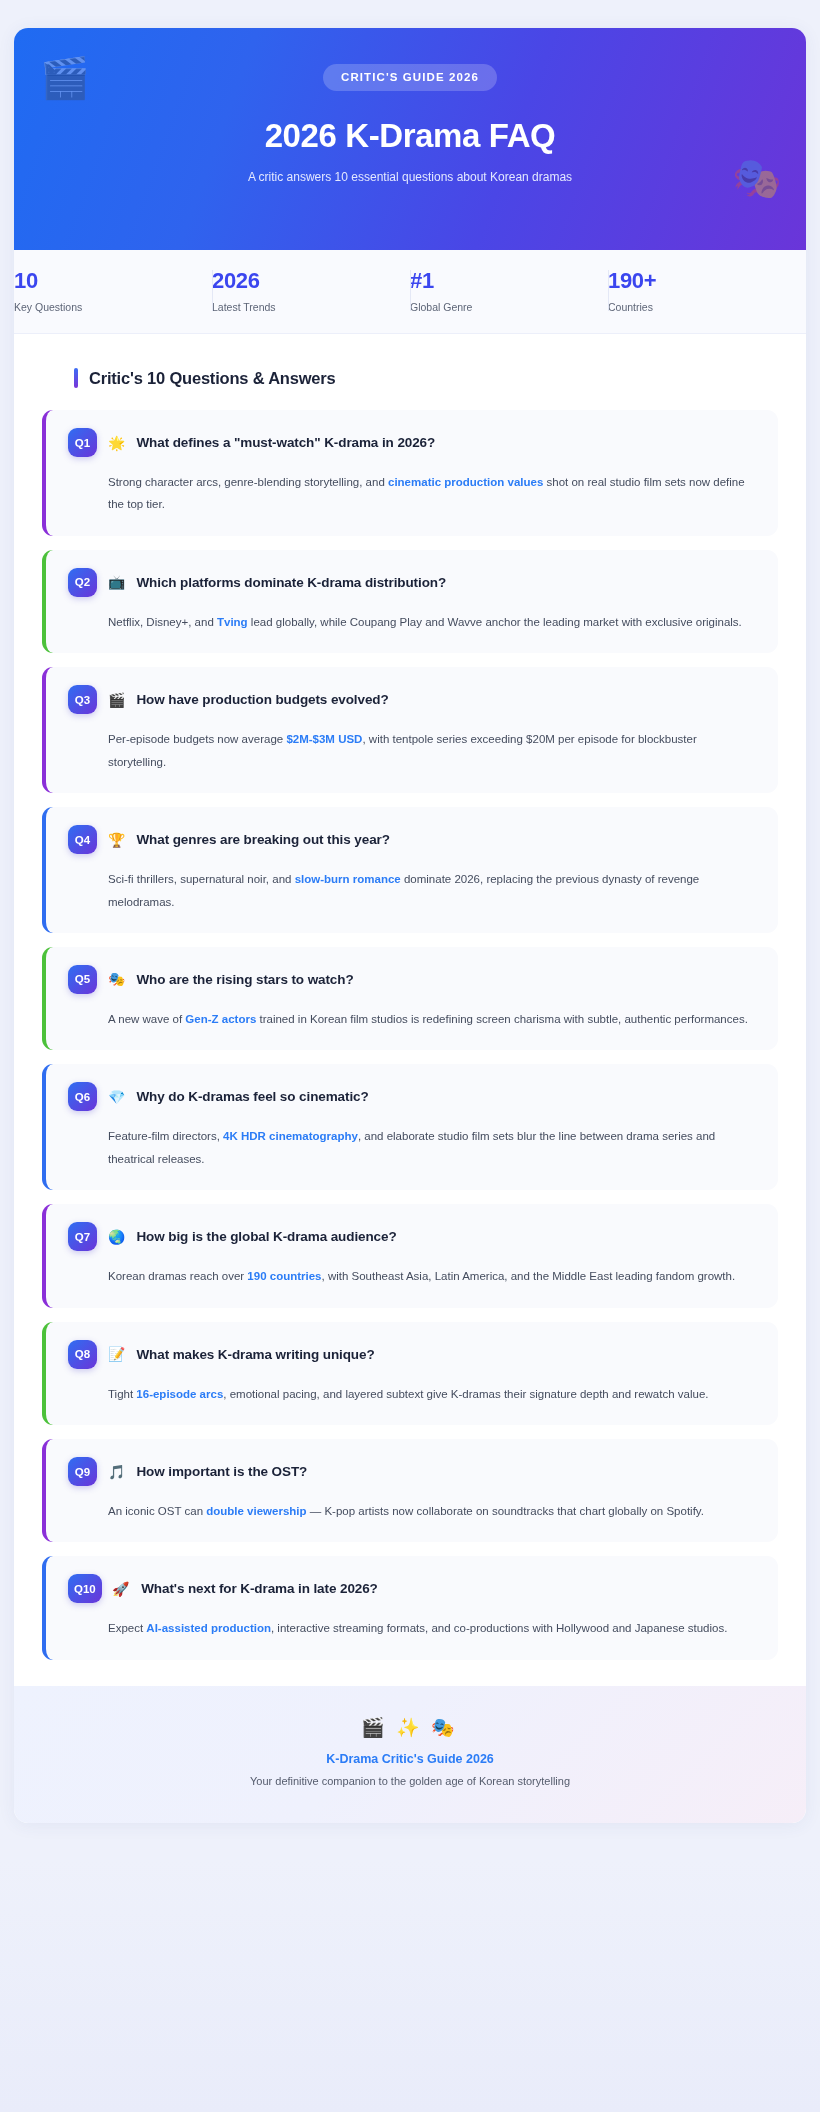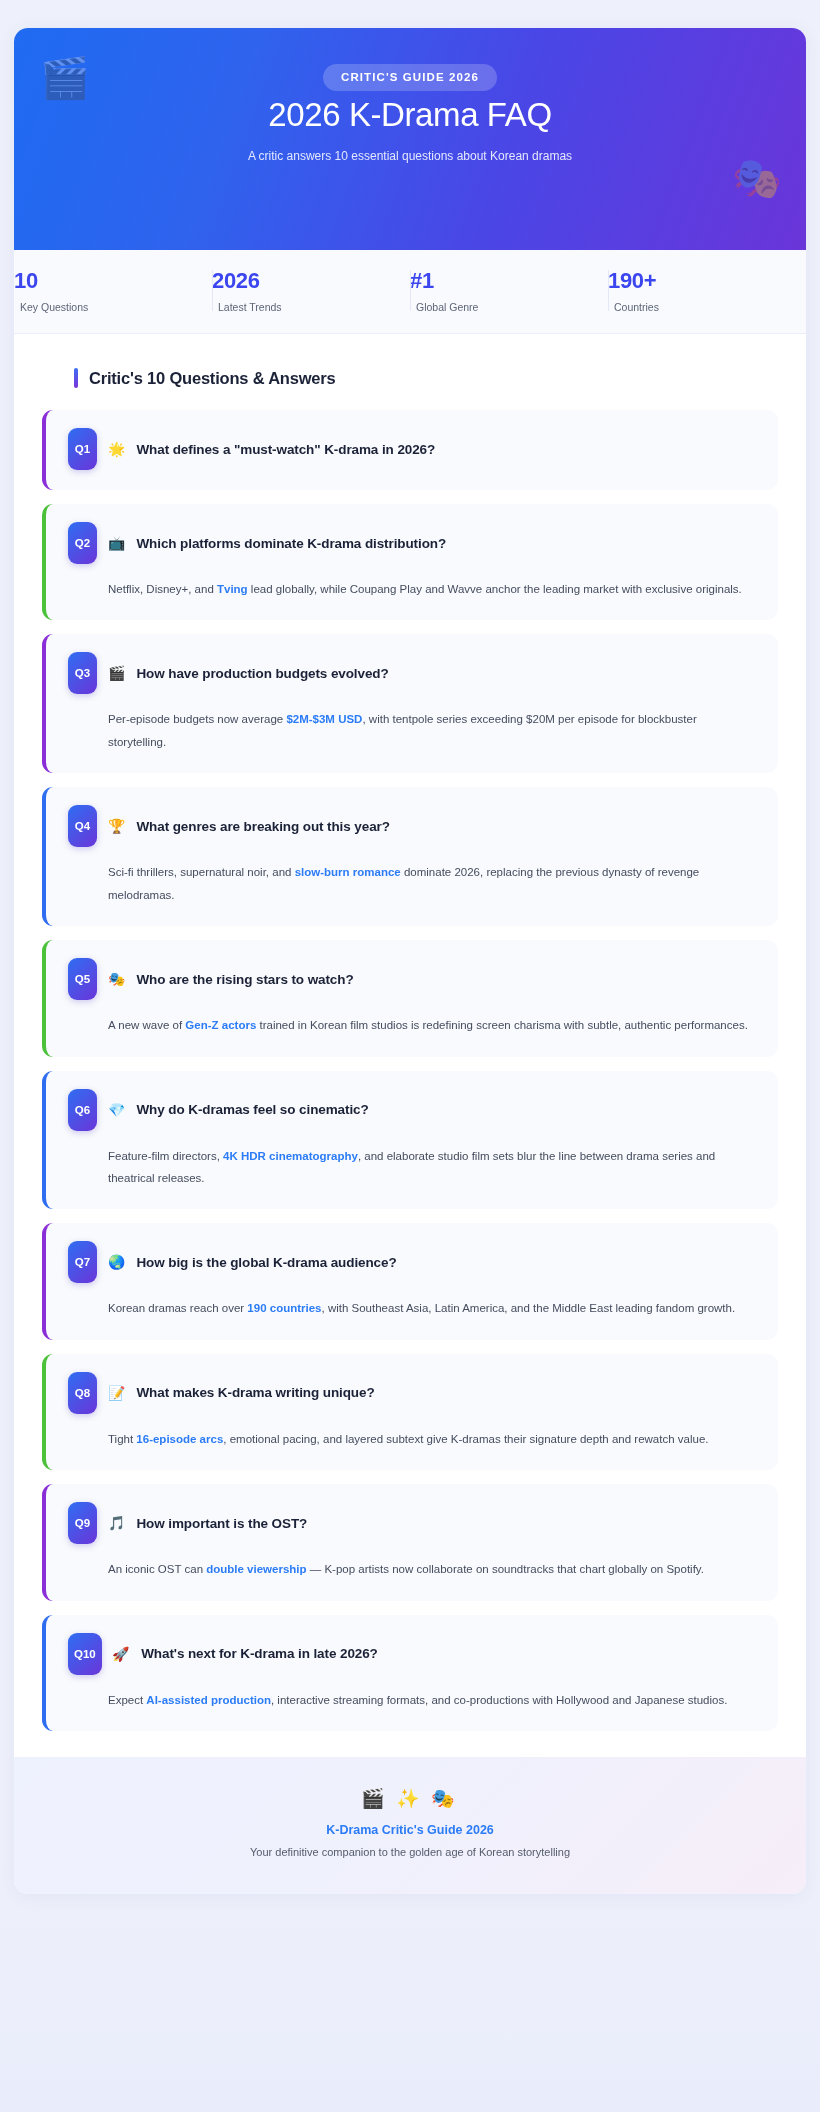--- a/index.html
+++ b/index.html
@@ -54,24 +54,24 @@
     display: inline-block;
     padding: 7px 18px 8px;
     border-radius: 999px;
     background: rgba(255,255,255,.20);
     color: #ffffff;
     font-size: 11.5px;
     font-weight: bold;
     letter-spacing: 1.1px;
   }
   .hero-title {
-    margin-top: 5px;
+    margin-top: 26px;
     color: #ffffff;
     font-size: 33px;
-    font-weight: normal;
+    font-weight: bold;
     letter-spacing: -.4px;
   }
   .hero-sub {
     margin-top: 15px;
     color: #e3e8ff;
     font-size: 12px;
   }
 
   
   .stats {
@@ -95,21 +95,20 @@
   .stat-value {
     font-size: 22px;
     font-weight: bold;
     color: #3b46ef;
     letter-spacing: -.3px;
   }
   .stat-label {
     margin-top: 7px;
     font-size: 10.5px;
     color: #5d6577;
-    padding-left: 6px;
   }
 
   
   .section {
     padding: 34px 28px 26px;
   }
   .section-title-row {
     display: flex;
     align-items: flex-end;
     gap: 11px;
@@ -142,21 +141,21 @@
   .faq.accent-green  { border-left-color: #4cc13a; }
   .faq.accent-blue   { border-left-color: #2f6df0; }
   .faq-head {
     display: flex;
     align-items: center;
     gap: 11px;
   }
   .qbadge {
     flex: 0 0 auto;
     min-width: 29px;
-    height: 42px;
+    height: 29px;
     padding: 0 6px;
     border-radius: 9px;
     background: linear-gradient(135deg,#2f6ef2,#6a35d9);
     color: #fff;
     font-size: 11.5px;
     font-weight: bold;
     display: flex;
     align-items: center;
     justify-content: center;
     box-shadow: 0 2px 6px rgba(70,60,200,.25);
@@ -236,20 +235,21 @@
       <div class="section-bar"></div>
       <div class="section-title">Critic's 10 Questions &amp; Answers</div>
     </div>
     <div class="faq-list" id="faq-list">
         <div class="faq accent-purple">
           <div class="faq-head">
             <div class="qbadge">Q1</div>
             <span class="q-emoji">🌟</span>
             <span class="q-text">What defines a "must-watch" K-drama in 2026?</span>
           </div>
+          <div class="faq-answer"><span>Strong character arcs, genre-blending storytelling, and </span><span class="hl">cinematic production values</span><span> shot on real studio film sets now define the top tier.</span></div>
         </div>
         <div class="faq accent-green">
           <div class="faq-head">
             <div class="qbadge">Q2</div>
             <span class="q-emoji">📺</span>
             <span class="q-text">Which platforms dominate K-drama distribution?</span>
           </div>
           <div class="faq-answer"><span>Netflix, Disney+, and </span><span class="hl">Tving</span><span> lead globally, while Coupang Play and Wavve anchor the leading market with exclusive originals.</span></div>
         </div>
         <div class="faq accent-purple">

